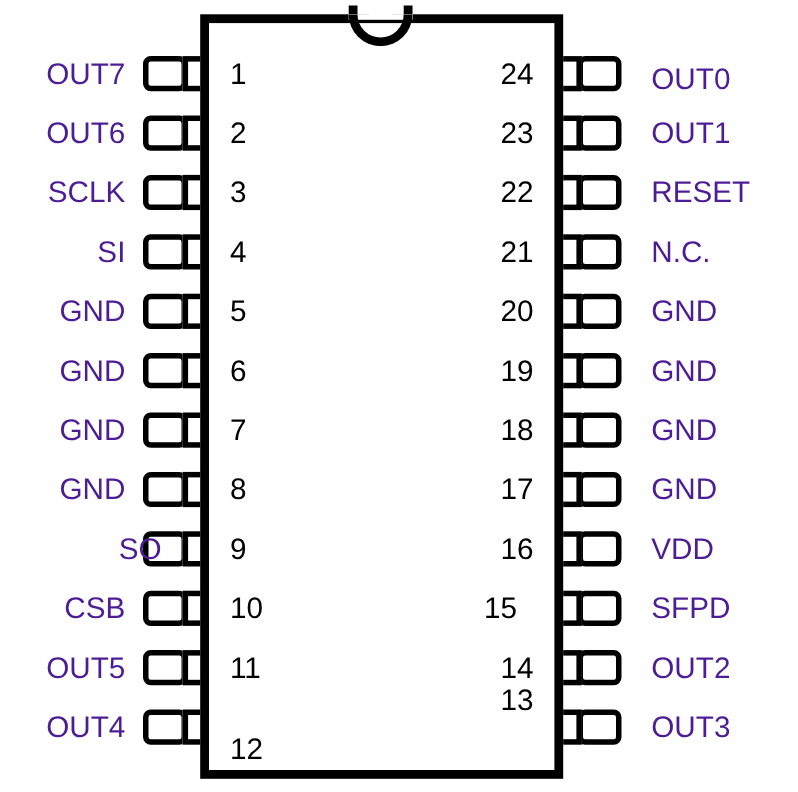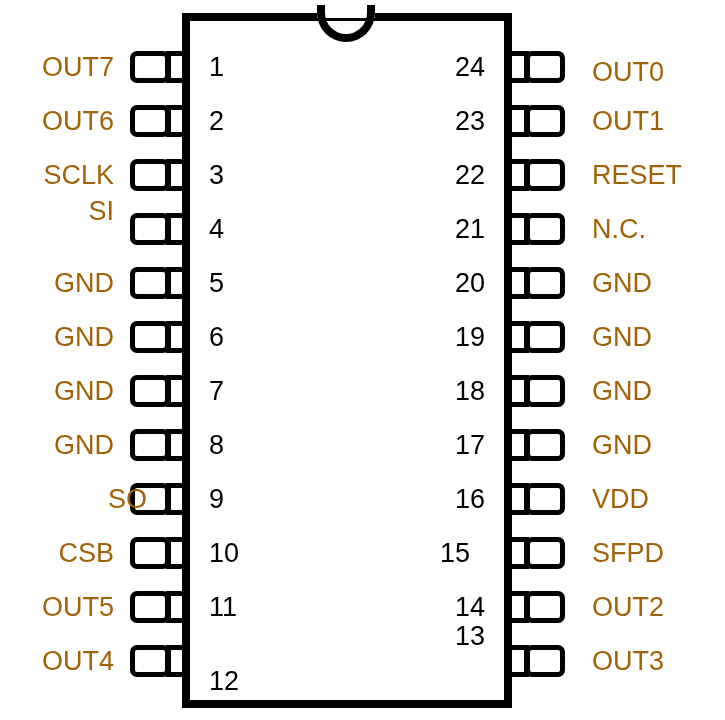--- a/index.html
+++ b/index.html
@@ -110,21 +110,21 @@
   .pin-right .pin-inner { right: 36px; }
 
   .pin-left  { left: 130px; width: 60px; }
   .pin-right { left: 505px; width: 60px; }
 
   
   .pin-label {
     position: absolute;
     font-size: 27px;
     line-height: 32px;
-    color: #a16207;
+    color: #4c1d95;
     white-space: nowrap;
     z-index: 4;
   }
   .label-left {
     left: 0;
     width: 114px;
     text-align: right;
   }
   .label-right {
     left: 592px;
@@ -177,21 +177,21 @@
       <div class="pin pin-left" style="top: 159px;">
         <div class="pin-outer"></div>
         <div class="pin-inner"></div>
       </div>
       <div class="pin-label label-left" style="top: 159px;">SCLK</div>
       <div class="pin-number num-left" style="top: 159px;">3</div>
       <div class="pin pin-left" style="top: 213px;">
         <div class="pin-outer"></div>
         <div class="pin-inner"></div>
       </div>
-      <div class="pin-label label-left" style="top: 195px; text-align: right;">SI</div>
+      <div class="pin-label label-left" style="top: 213px; text-align: right;">SI</div>
       <div class="pin-number num-left" style="top: 213px;">4</div>
       <div class="pin pin-left" style="top: 267px;">
         <div class="pin-outer"></div>
         <div class="pin-inner"></div>
       </div>
       <div class="pin-label label-left" style="top: 267px;">GND</div>
       <div class="pin-number num-left" style="top: 267px;">5</div>
       <div class="pin pin-left" style="top: 321px;">
         <div class="pin-outer"></div>
         <div class="pin-inner"></div>

